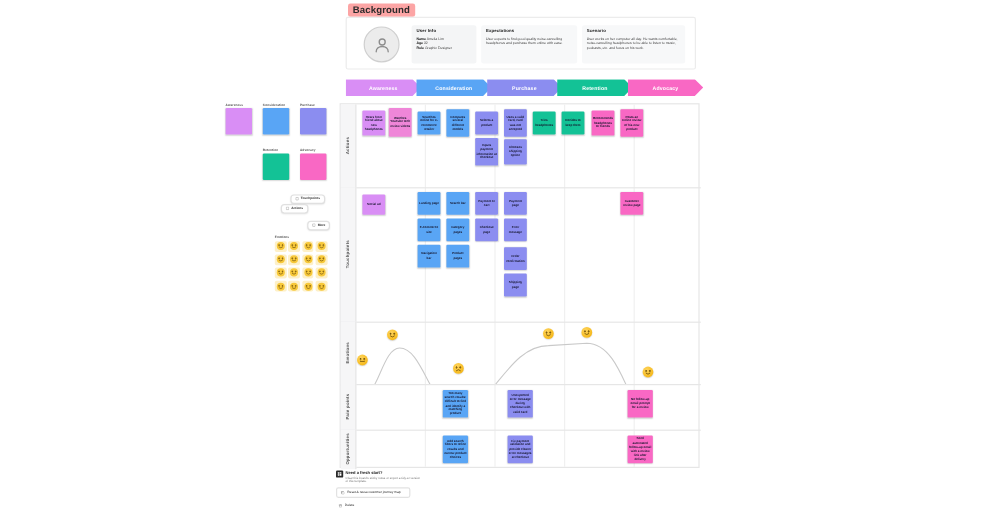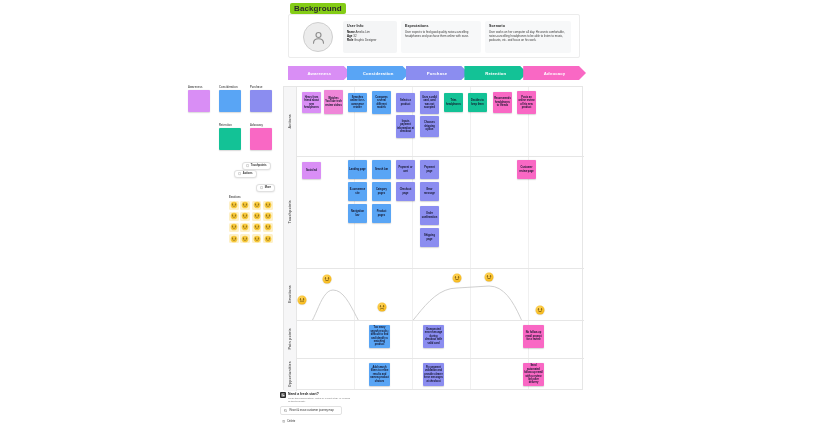--- a/index.html
+++ b/index.html
@@ -8,21 +8,21 @@
     background: #ffffff;
     font-family: "Liberation Sans", sans-serif;
     overflow: hidden;
   }
   #canvas { position: relative; width: 832px; height: 435px; background: #fff; }
 
   
   .bg-title {
     position: absolute; left: 290px; top: 3px;
     font-size: 8px; font-weight: 700; color: #2b2b2b;
-    background: #84cc16; padding: 1px 4px; border-radius: 2px;
+    background: #fca5a5; padding: 1px 4px; border-radius: 2px;
     letter-spacing: .1px;
   }
   .bg-panel {
     position: absolute; left: 288px; top: 14px;
     width: 292px; height: 44px;
     background: #ffffff; border: 1px solid #ececec; border-radius: 2px;
   }
   .avatar-circle {
     position: absolute; left: 14px; top: 7px;
     width: 30px; height: 30px; border-radius: 50%;

